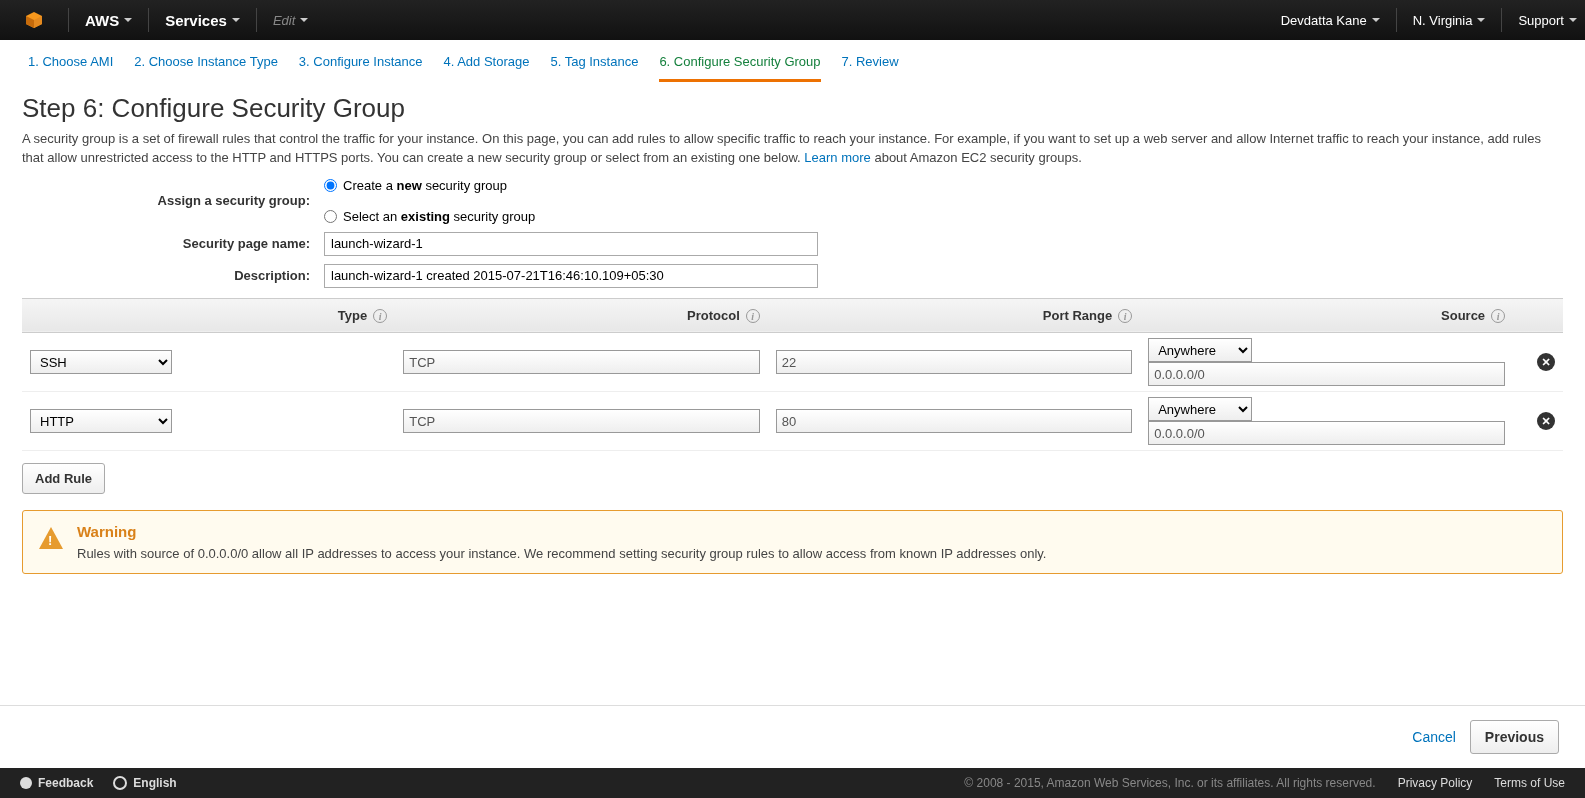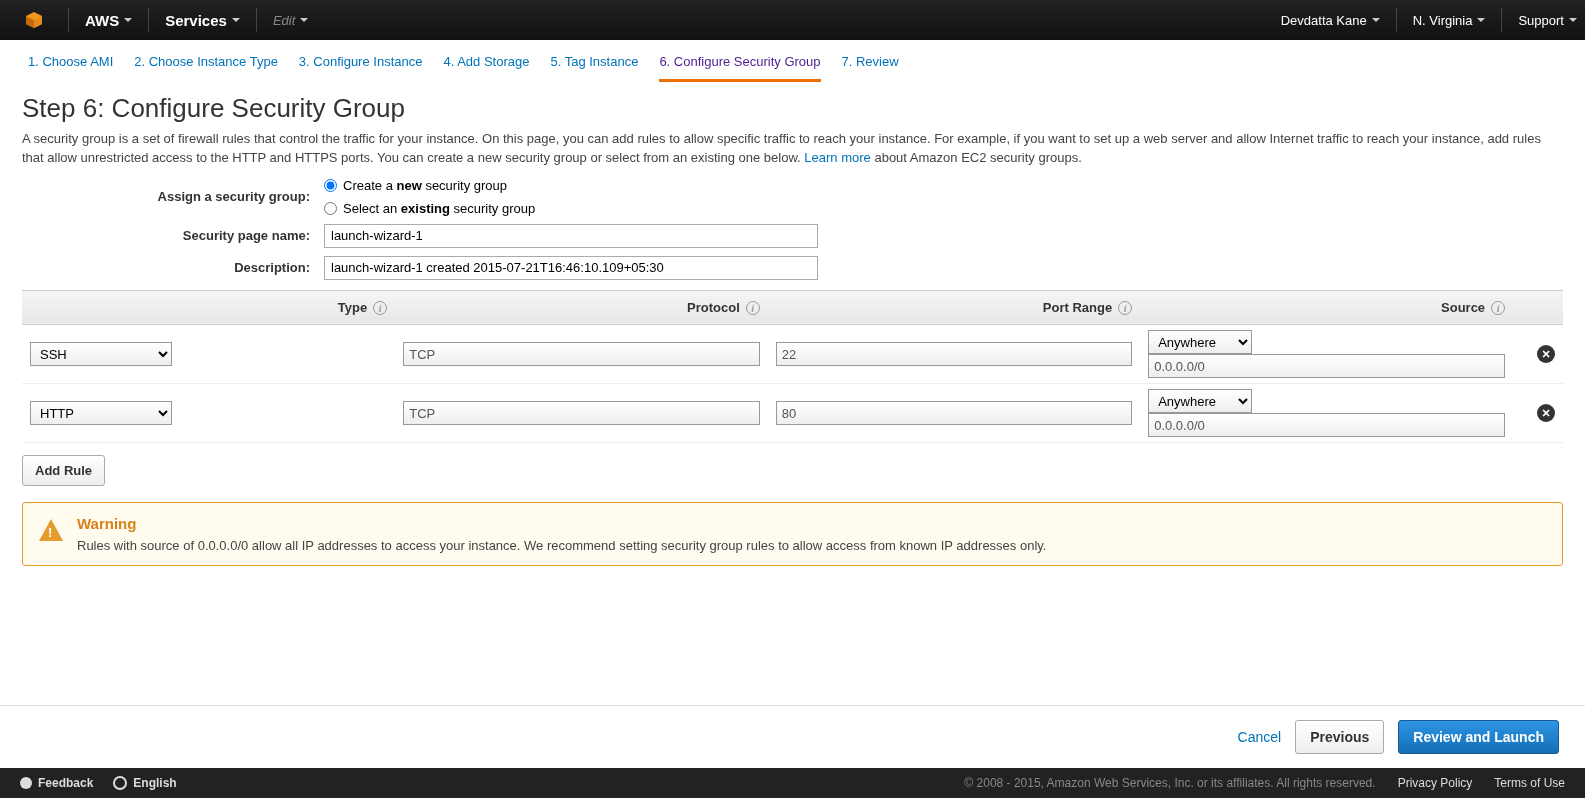--- a/index.html
+++ b/index.html
@@ -11,31 +11,31 @@
 .nav .sep { width:1px; height:24px; background:#444; margin:0 8px; }
 .nav .item { display:flex; align-items:center; gap:5px; padding:0 8px; cursor:pointer; height:100%; }
 .nav .item.bold { font-weight:bold; font-size:15px; }
 .nav .edit { color:#888; font-style:italic; }
 .nav .right { margin-left:auto; display:flex; align-items:center; height:100%; }
 .caret { width:0; height:0; border-left:4px solid transparent; border-right:4px solid transparent; border-top:4px solid #ccc; display:inline-block; }
 
 
 .wizard { display:flex; gap:21px; font-size:13px; padding:14px 0 0 28px; border-bottom:1px solid #fff; }
 .wizard .step { color:#0073bb; padding-bottom:10px; cursor:pointer; }
-.wizard .step.active { color:#4c1d95; border-bottom:3px solid #ed7102; }
+.wizard .step.active { color:#15803d; border-bottom:3px solid #ed7102; }
 
 
 .main { flex:1; padding:10px 22px 0 22px; overflow:auto; }
 h1 { font-size:26px; font-weight:300; color:#333; margin-bottom:6px; }
 .desc { font-size:13px; color:#444; line-height:1.45; margin-bottom:10px; }
 .desc a { color:#0073bb; text-decoration:none; }
 
 .form-row { display:flex; align-items:center; font-size:13px; margin-bottom:8px; }
 .form-row .lbl { width:302px; text-align:right; font-weight:bold; padding-right:14px; color:#333; }
-.form-row .val { display:flex; flex-direction:column; gap:8px; }
+.form-row .val { display:flex; flex-direction:column; gap:16px; }
 .form-row .radio-line { display:flex; align-items:center; gap:6px; }
 .form-row input[type=text] { width:494px; height:24px; border:1px solid #aaa; padding:2px 6px; font-size:13px; }
 
 
 .tbl { width:100%; border-collapse:collapse; margin-top:10px; }
 .tbl th { text-align:right; font-size:13px; font-weight:bold; color:#333; background:linear-gradient(#f5f5f5,#e7e7e7); border-top:1px solid #ccc; border-bottom:1px solid #ccc; padding:9px 8px; }
 .tbl td { padding:5px 8px; border-bottom:1px solid #eee; font-size:13px; }
 .tbl select, .tbl input[type=text] { height:24px; border:1px solid #999; background:linear-gradient(#fff,#eee); font-size:13px; padding:1px 5px; }
 .tbl .readonly { background:#eee; color:#555; width:100%; }
 .th-type{width:375px;} .th-proto{width:375px;} .th-port{width:375px;} .th-src{width:375px;} .th-del{width:50px;}
@@ -199,21 +199,20 @@
     <div>
       <div class="warn-title">Warning</div>
       <div class="warn-text">Rules with source of 0.0.0.0/0 allow all IP addresses to access your instance. We recommend setting security group rules to allow access from known IP addresses only.</div>
     </div>
   </div>
 </div>
 
 <div class="foot-nav">
   <span class="cancel">Cancel</span>
   <button class="btn-prev">Previous</button>
-  <button class="btn-launch">Review and Launch</button>
 </div>
 
 <div class="bottom">
   <div class="left">
     <span>
         <span class="circle"></span>
         <span>Feedback</span>
       </span>
     <span>
         <span class="globe"></span>

